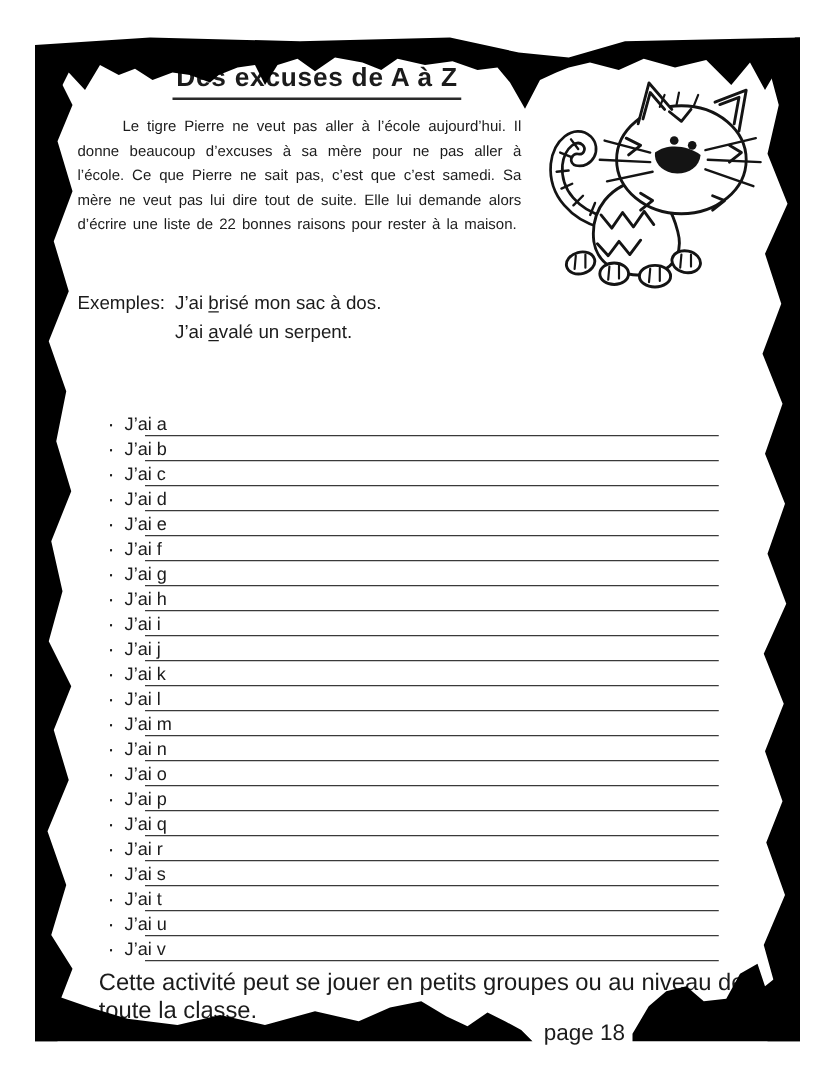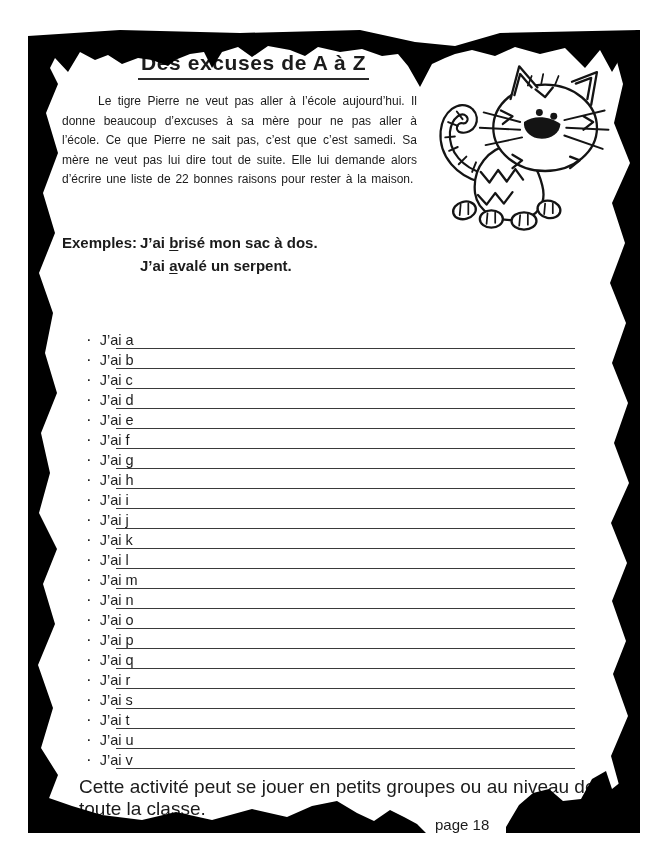--- a/index.html
+++ b/index.html
@@ -12,31 +12,31 @@
   .cat{left:428px;top:58px;width:192px;height:178px;z-index:1;}
   .title{
     position:absolute;left:138px;top:51px;z-index:2;
     font-size:21px;font-weight:bold;letter-spacing:.6px;
     border-bottom:2px solid #2a2a2a;padding:0 3px 3px 3px;white-space:nowrap;
   }
   .paragraph{
     position:absolute;left:62px;top:92px;width:355px;z-index:2;
     font-size:12px;line-height:19.6px;text-align:justify;text-indent:36px;word-spacing:1.5px;
   }
-  .examples{position:absolute;left:62px;top:231px;display:flex;z-index:2;font-size:15px;line-height:23px;font-weight:bold;}
+  .examples{position:absolute;left:62px;top:231px;display:flex;z-index:2;font-size:15px;line-height:23px;}
   .examples-label{width:78px;flex:0 0 78px;}
   .example-line u{text-decoration:underline;text-underline-offset:2px;}
   .instruction{position:absolute;left:62px;top:296px;z-index:2;font-size:15px;white-space:nowrap;}
   .excuse-list{position:absolute;left:86px;top:330px;width:489px;z-index:2;}
   .excuse-row{position:relative;height:20px;}
   .excuse-text{position:absolute;left:0;bottom:2px;display:flex;gap:8px;font-size:14.5px;line-height:15px;z-index:2;}
   .bullet{font-size:17px;line-height:13px;}
   .write-line{position:absolute;left:30px;right:0;bottom:1px;border-bottom:1.6px solid #3a3a3a;height:0;}
   .footer{position:absolute;left:62px;top:776px;width:540px;z-index:2;font-size:19px;margin-left:17px;}
-  .page-number{position:absolute;left:435px;top:816px;z-index:9;font-size:15px;}
+  .page-number{position:absolute;left:435px;top:816px;z-index:9;font-size:18px;}
 </style>
 </head>
 <body>
 
 <div class="sheet">
 
   <svg class="frame" viewBox="0 0 666 862" aria-hidden="true">
     <g fill="#000000" stroke="none">
 
       <path d="M28,36 L120,30 L240,33 L360,30 L415,42 L455,46 L500,33 L640,30 L640,58

